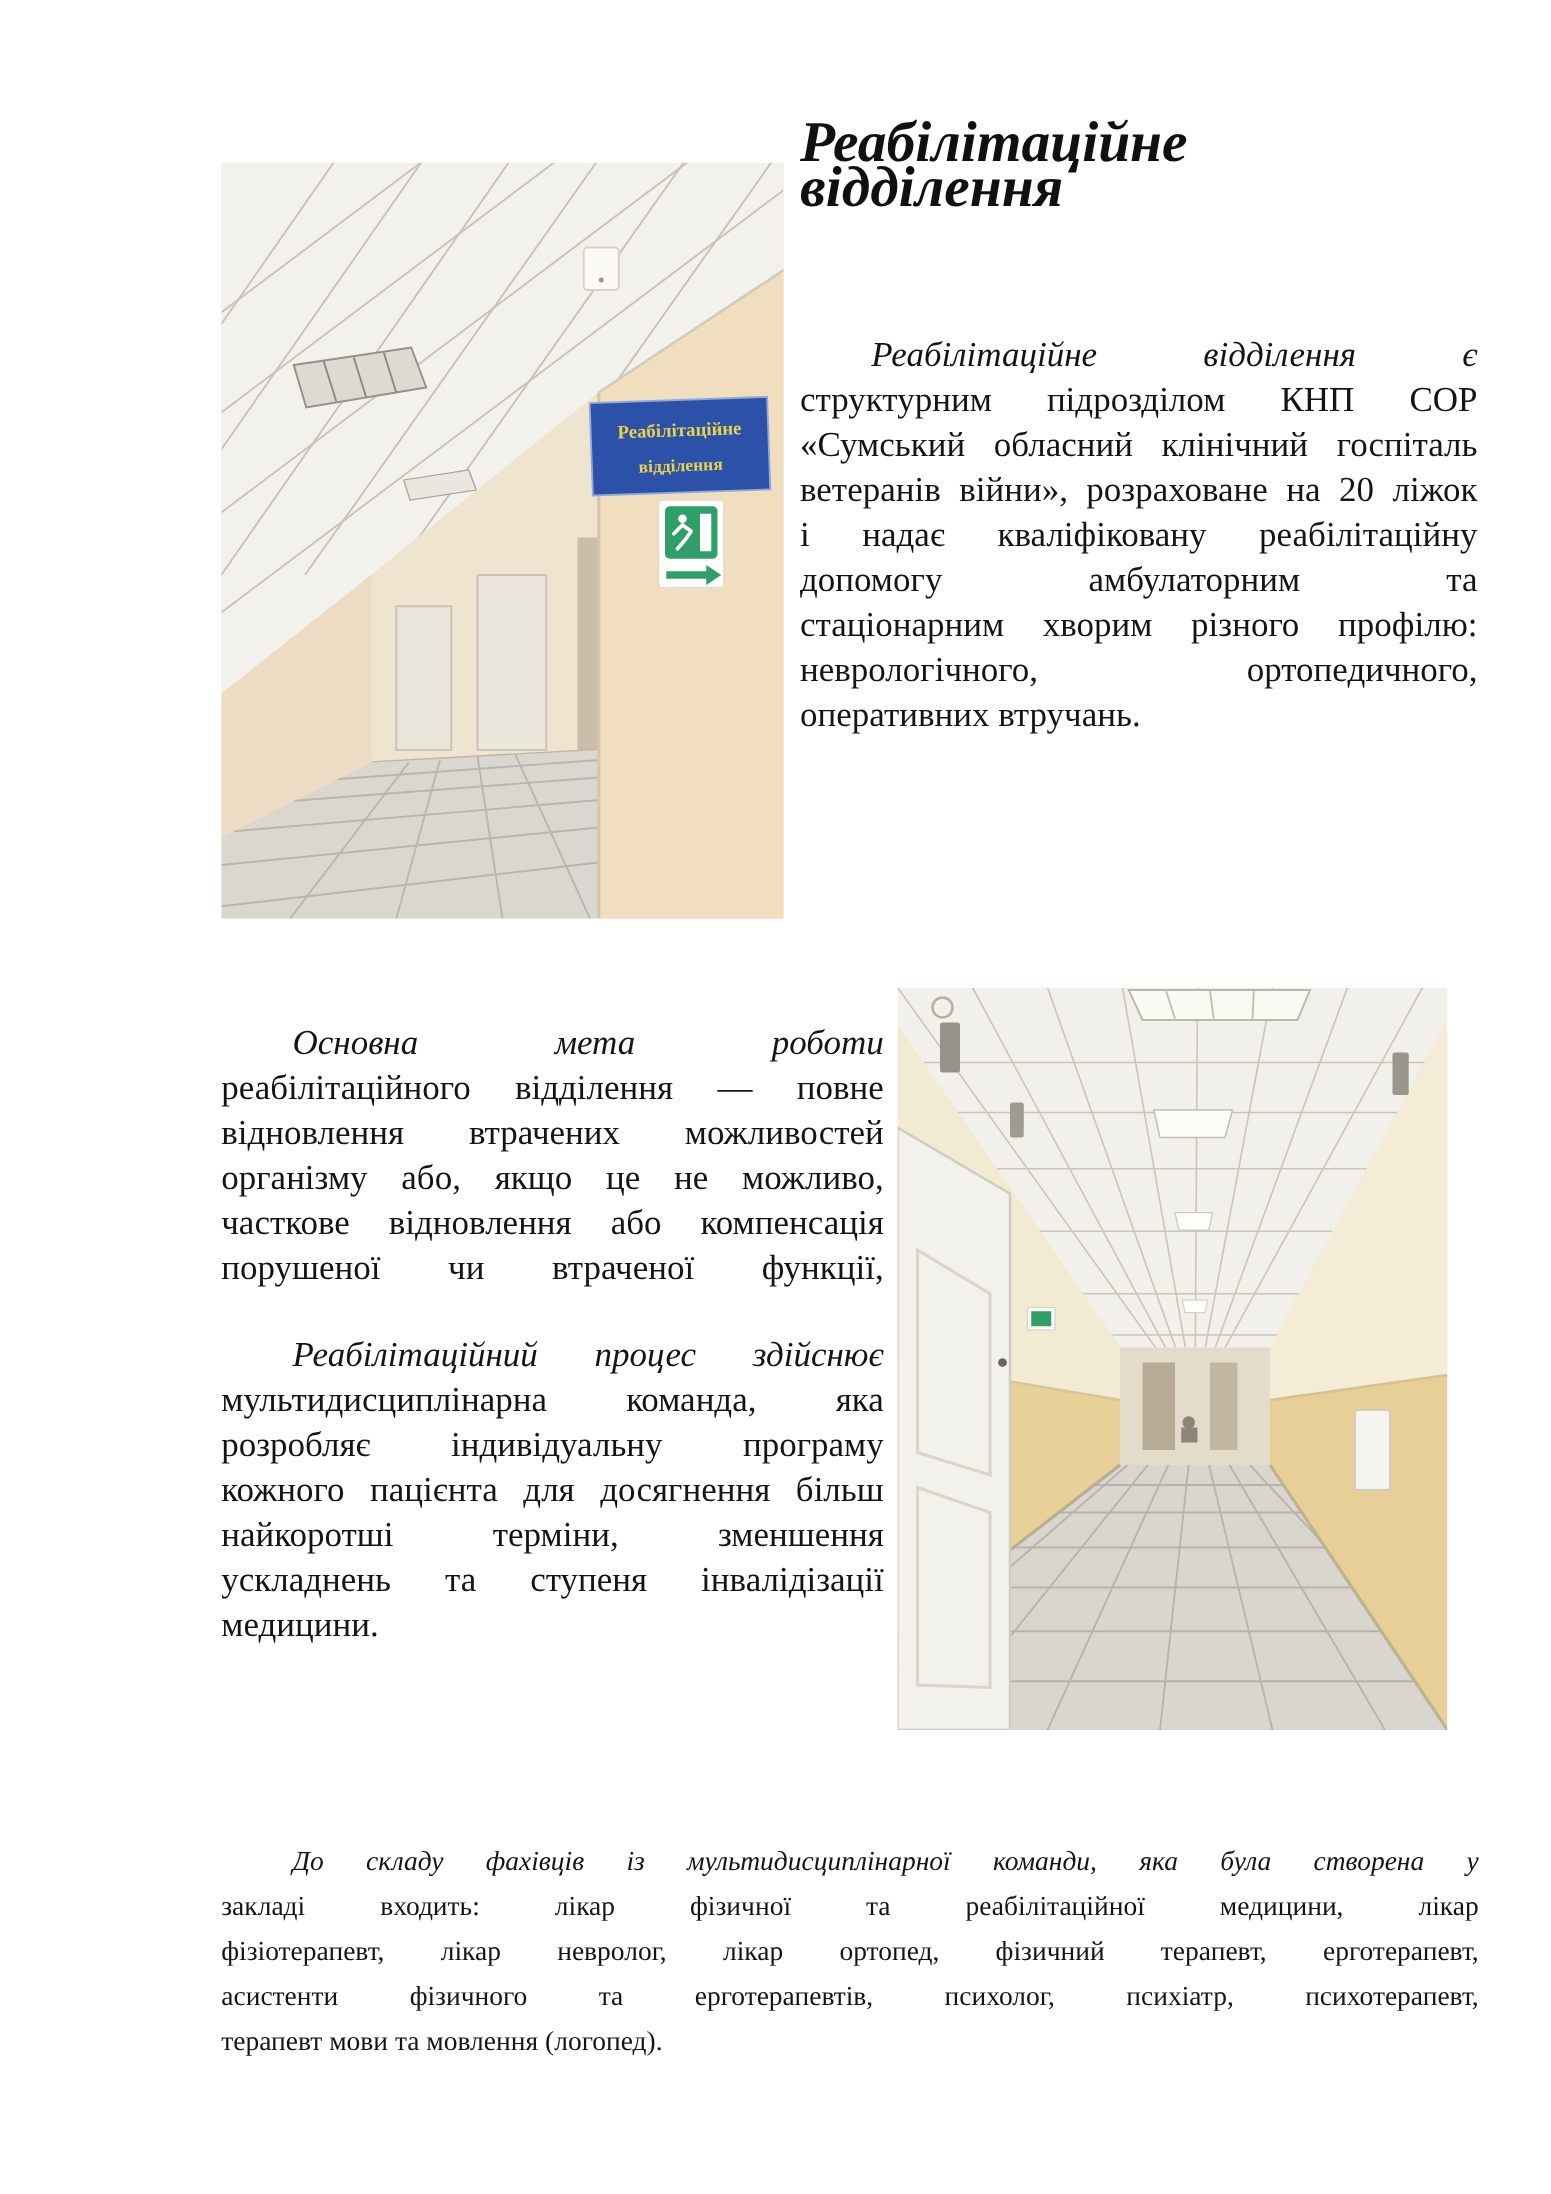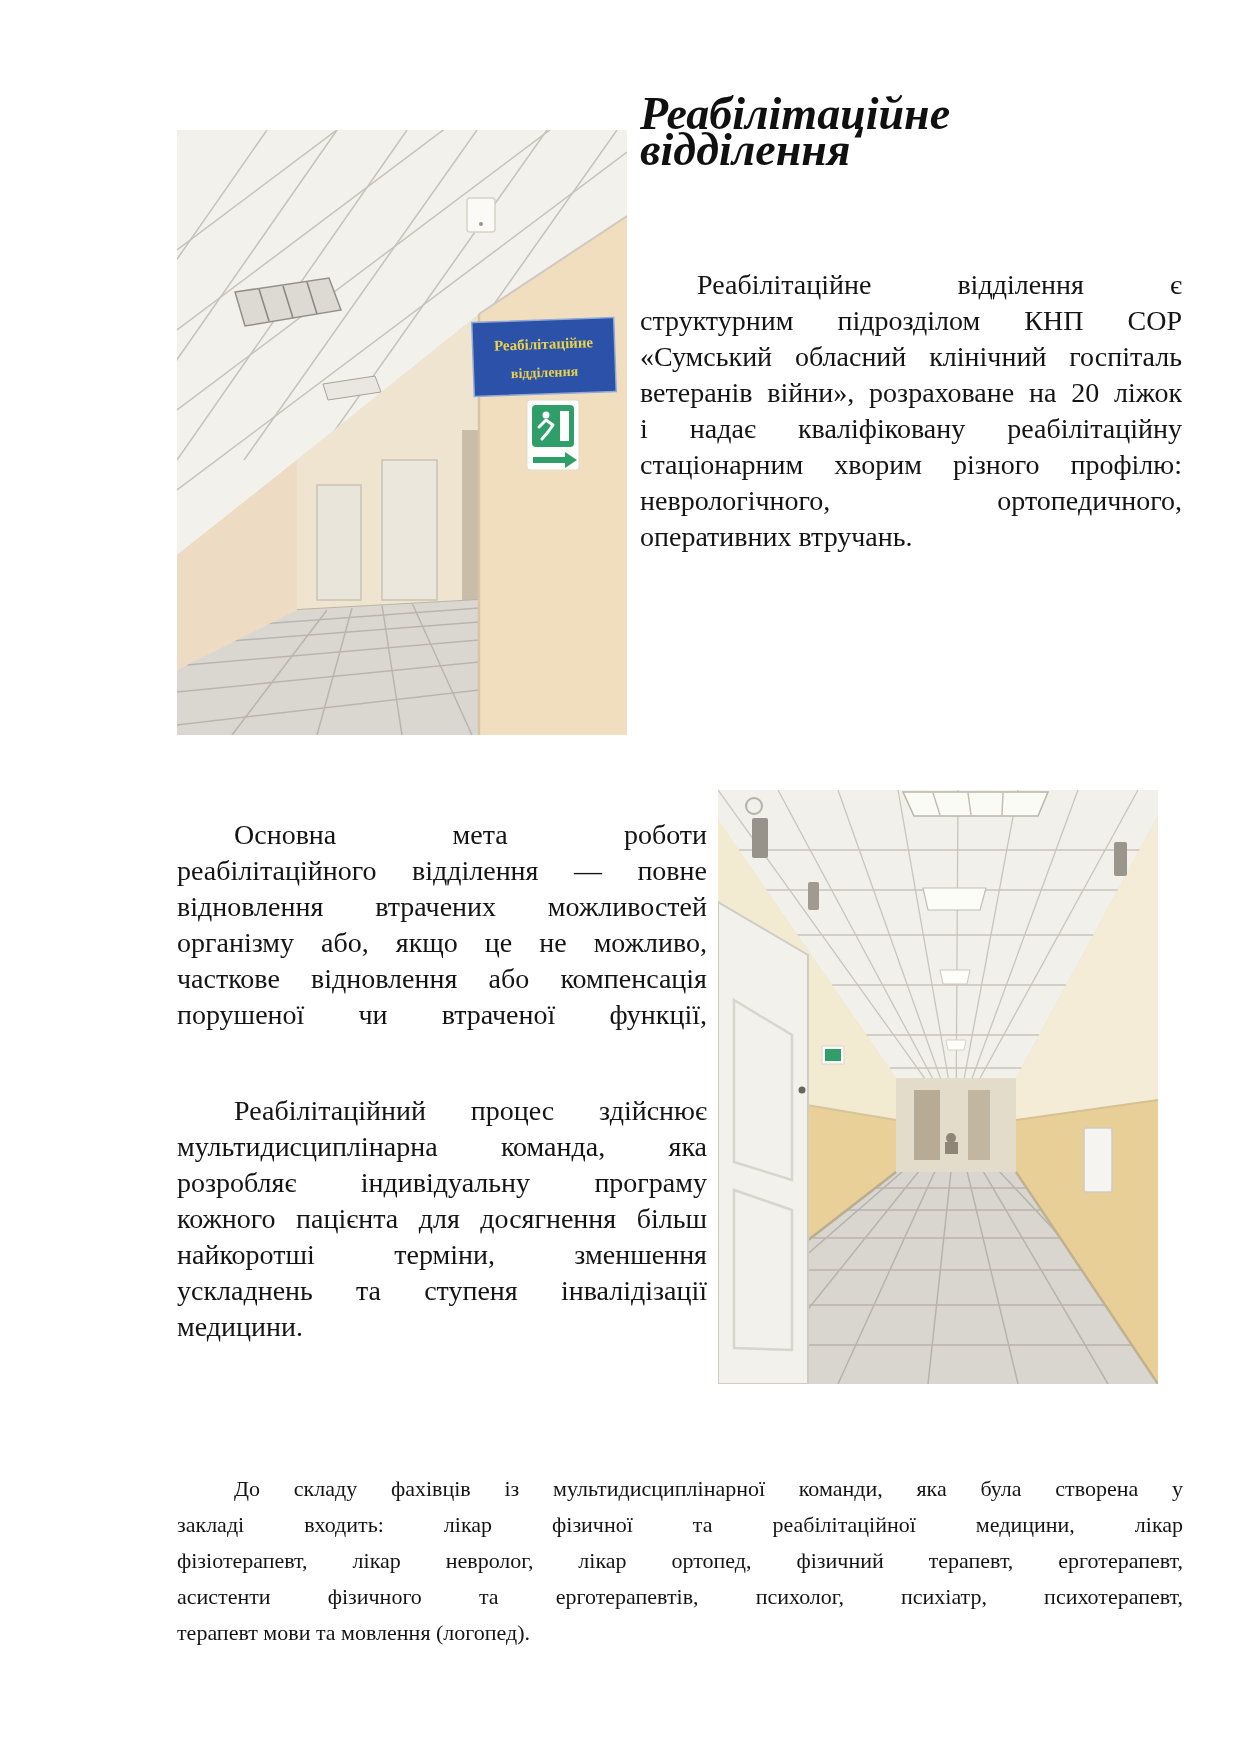--- a/index.html
+++ b/index.html
@@ -4,30 +4,30 @@
 <style>
   html,body { margin:0; padding:0; background:#ffffff; }
   .page {
     position:relative; width:1241px; height:1755px;
     background:#ffffff; overflow:hidden;
     font-family:"Liberation Serif", serif; color:#141414;
   }
   .para { position:absolute; }
   .tline { height:36px; line-height:36px; text-align:justify; text-align-last:justify; overflow:visible; }
   .tline.last { text-align-last:left; }
-  .tline.first { text-indent:57px; }
+  .tline.first { text-indent:57px;font-style:italic; }
 
   .doc-title {
     position:absolute; left:640px; top:96px; width:544px;
     font-weight:bold; font-style:italic; font-size:46px; line-height:62px;
     text-align:center; color:#101010;
   }
   .intro  { left:640px; top:267px; width:542px; font-size:28px; }
   .mission{ left:177px; top:817px; width:530px; font-size:28px; }
-  .process{ left:177px; top:1067px; width:530px; font-size:28px;margin-top:26px; }
+  .process{ left:177px; top:1067px; width:530px; font-size:28px; }
   .team   { left:177px; top:1471px; width:1006px; font-size:22px; }
 
   .photo { position:absolute; overflow:hidden; }
   .photo1 { left:177px; top:130px; width:450px; height:605px; }
   .photo2 { left:718px; top:790px; width:440px; height:594px; }
   .photo svg { display:block; }
 </style>
 </head>
 <body>
 
@@ -122,20 +122,21 @@
       <div class="tline">Реабілітаційне</div>
       <div class="tline last">відділення</div>
     </div>
 
   <div class="para intro">
       <div class="tline first">Реабілітаційне відділення є</div>
       <div class="tline">структурним підрозділом КНП СОР</div>
       <div class="tline">«Сумський обласний клінічний госпіталь</div>
       <div class="tline">ветеранів війни», розраховане на 20 ліжок</div>
       <div class="tline">і надає кваліфіковану реабілітаційну</div>
+      <div class="tline">допомогу амбулаторним та</div>
       <div class="tline">стаціонарним хворим різного профілю:</div>
       <div class="tline">неврологічного, ортопедичного,</div>
       <div class="tline last">оперативних втручань.</div>
     </div>
 
   <div class="para mission">
       <div class="tline first">Основна мета роботи</div>
       <div class="tline">реабілітаційного відділення — повне</div>
       <div class="tline">відновлення втрачених можливостей</div>
       <div class="tline">організму або, якщо це не можливо,</div>

